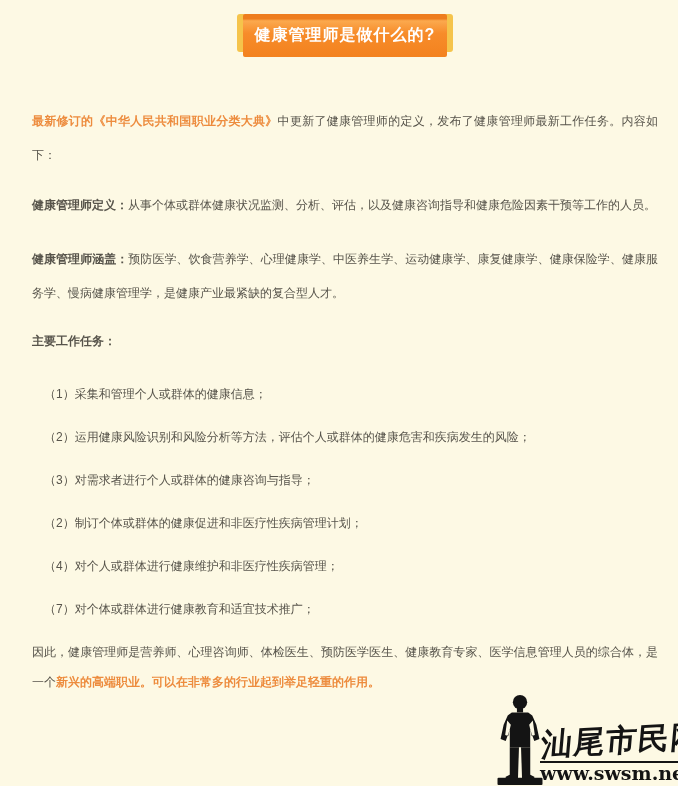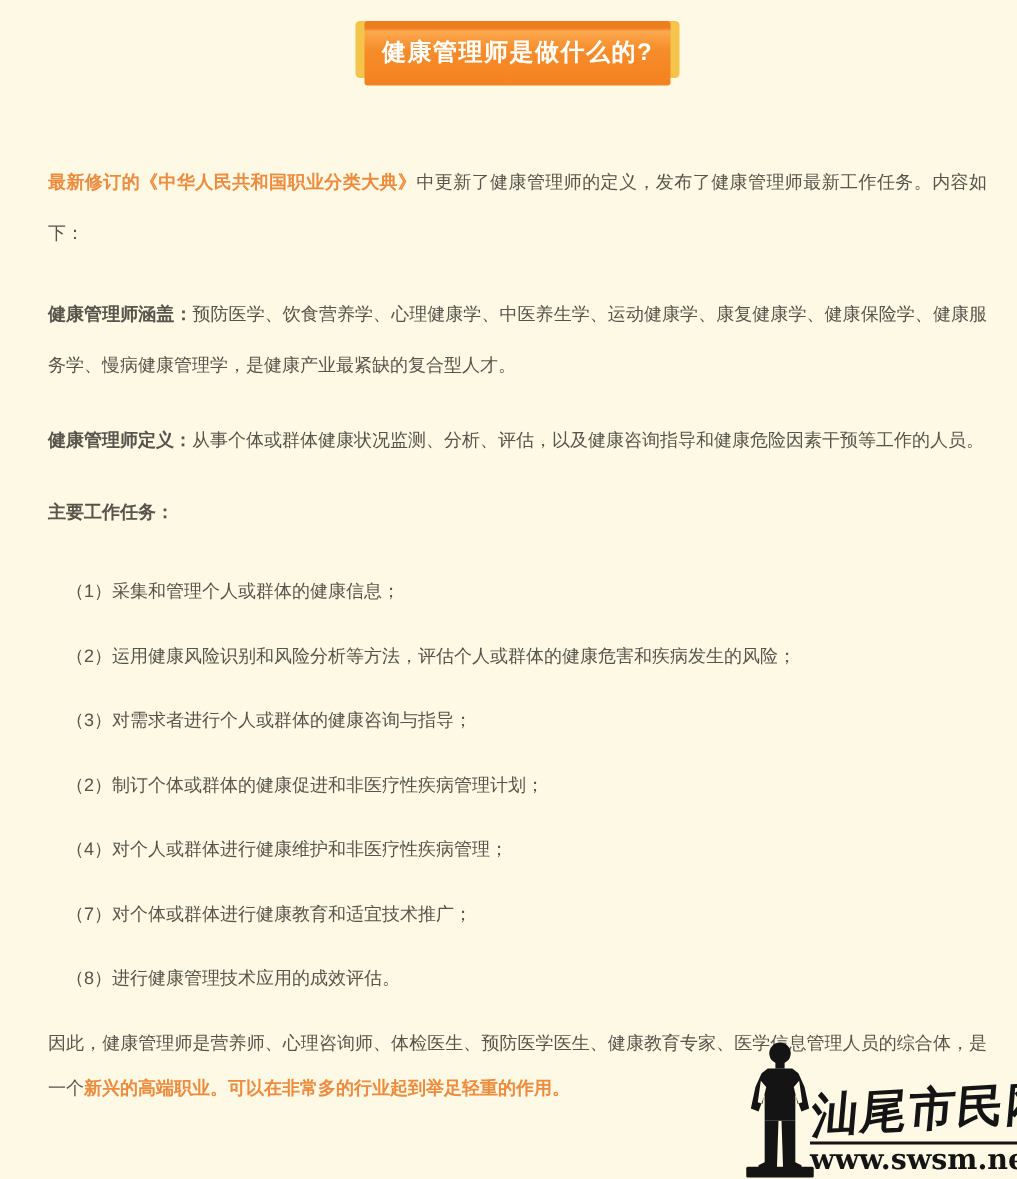--- a/index.html
+++ b/index.html
@@ -122,38 +122,37 @@
       <span>健康管理师是做什么的?</span>
     </div>
   </header>
 
   <main class="content">
 
     <p class="para intro">
       <span class="hl">最新修订的《中华人民共和国职业分类大典》</span><span>中更新了健康管理师的定义，发布了健康管理师最新工作任务。内容如下：</span>
     </p>
 
+    <p class="para para-def">
+      <span class="blab">健康管理师定义：</span><span>从事个体或群体健康状况监测、分析、评估，以及健康咨询指导和健康危险因素干预等工作的人员。</span>
+    </p>
+
     <p class="para para-scope">
       <span class="blab">健康管理师涵盖：</span><span>预防医学、饮食营养学、心理健康学、中医养生学、运动健康学、康复健康学、健康保险学、健康服务学、慢病健康管理学，是健康产业最紧缺的复合型人才。</span>
-    </p>
-
-    <p class="para para-def">
-      <span class="blab">健康管理师定义：</span><span>从事个体或群体健康状况监测、分析、评估，以及健康咨询指导和健康危险因素干预等工作的人员。</span>
     </p>
 
     <p class="para heading">主要工作任务：</p>
 
     <div class="task-list">
       <p>（1）采集和管理个人或群体的健康信息；</p>
       <p>（2）运用健康风险识别和风险分析等方法，评估个人或群体的健康危害和疾病发生的风险；</p>
       <p>（3）对需求者进行个人或群体的健康咨询与指导；</p>
       <p>（2）制订个体或群体的健康促进和非医疗性疾病管理计划；</p>
       <p>（4）对个人或群体进行健康维护和非医疗性疾病管理；</p>
       <p>（7）对个体或群体进行健康教育和适宜技术推广；</p>
-      <p>（8）进行健康管理技术应用的成效评估。</p>
     </div>
 
     <p class="para conclusion">
       <span>因此，健康管理师是营养师、心理咨询师、体检医生、预防医学医生、健康教育专家、医学信息管理人员的综合体，是一个</span><span class="hl">新兴的高端职业。可以在非常多的行业起到举足轻重的作用。</span>
     </p>
 
   </main>
 
   <div class="watermark">
     <svg class="wm-figure" viewBox="0 0 50 90" xmlns="http://www.w3.org/2000/svg" aria-hidden="true">

